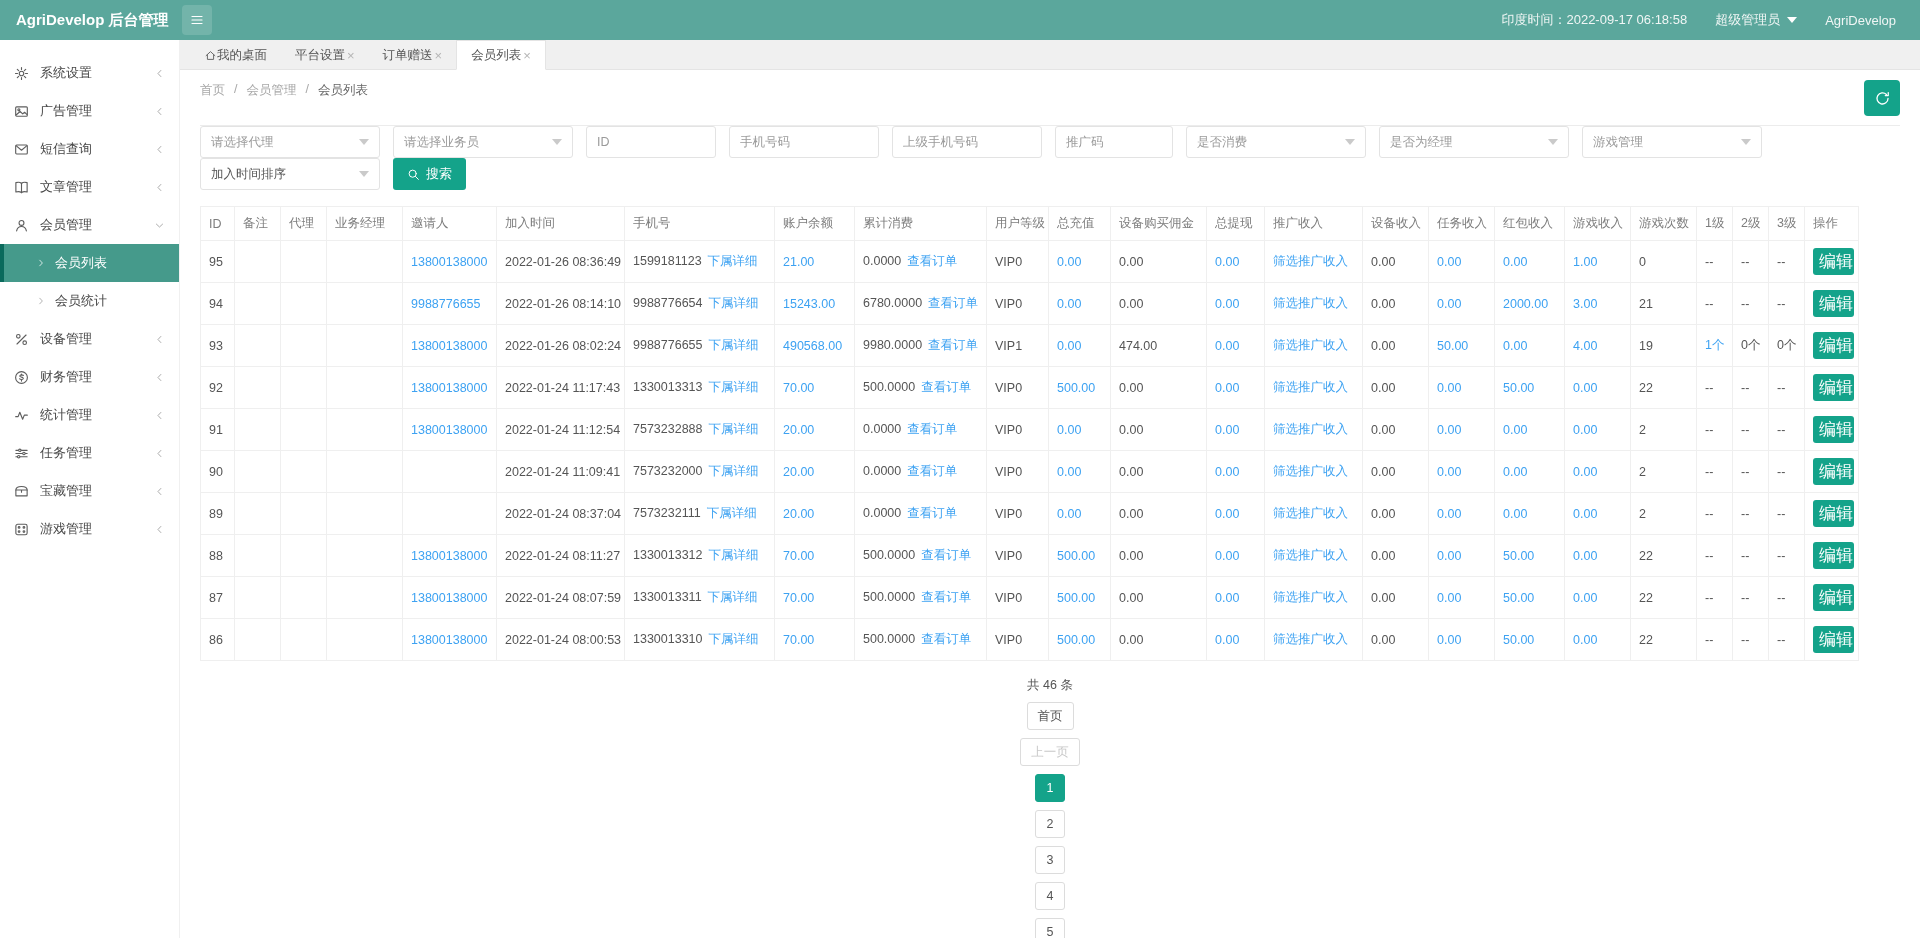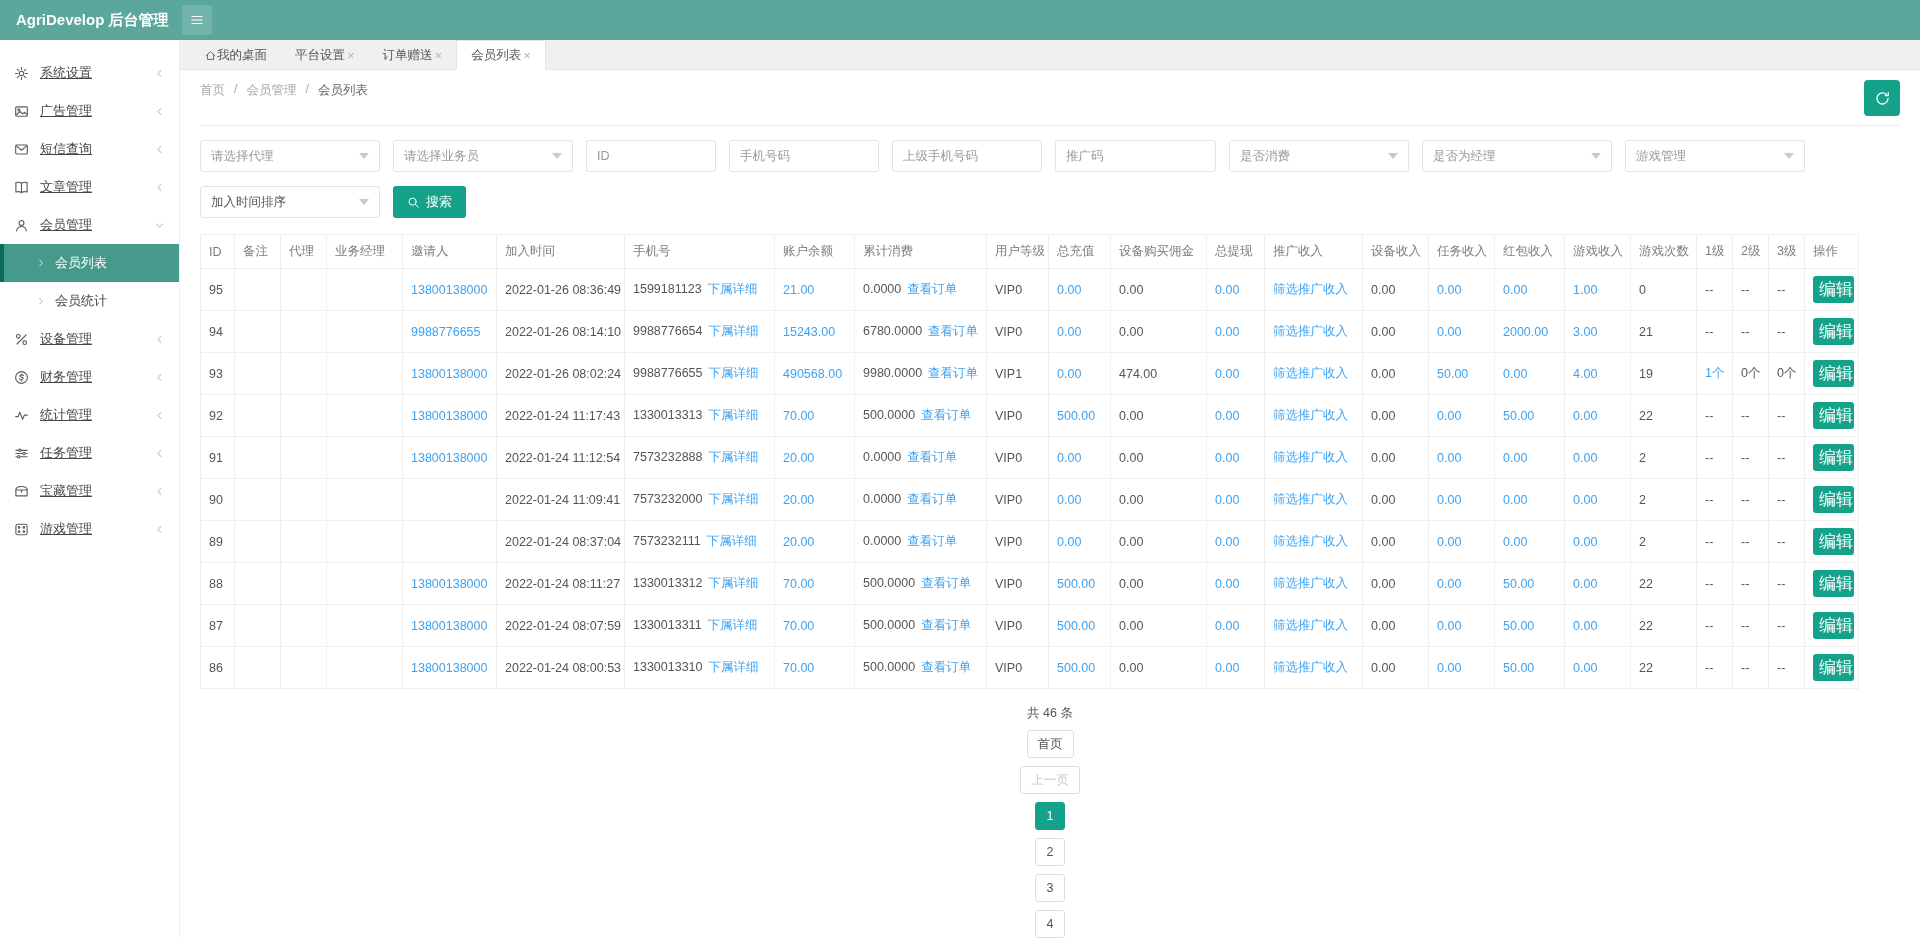--- a/index.html
+++ b/index.html
@@ -16,21 +16,21 @@
   .brand { width:172px; padding-left:16px; color:#fff; font-size:15px; font-weight:bold; white-space:nowrap; }
   .burger { width:30px; height:30px; margin-left:10px; border-radius:4px; background:rgba(255,255,255,.15);
             display:flex; align-items:center; justify-content:center; color:#fff; cursor:pointer; }
   .top-right { margin-left:auto; display:flex; align-items:center; gap:28px; padding-right:24px; color:#f0f6f5; font-size:13px; }
   .role { display:flex; align-items:center; gap:7px; cursor:pointer; }
   .caret { width:0; height:0; border-left:5px solid transparent; border-right:5px solid transparent; border-top:6px solid #fff; }
 
   
   .layout { display:flex; height:898px; }
   .sidebar { width:180px; border-right:1px solid #f0f0f0; padding-top:14px; flex:none; background:#fff; }
-  .s-item { height:38px; display:flex; align-items:center; padding:0 14px; font-size:13px; color:#474747; cursor:pointer;text-decoration:underline; }
+  .s-item { height:38px; display:flex; align-items:center; padding:0 14px; font-size:13px; color:#474747; cursor:pointer; }
   .s-item .ic { width:16px; margin-right:10px; color:#5d5d5d; display:flex; }
   .s-item .chev { margin-left:auto; color:#9a9a9a; display:flex; }
   .s-sub { height:38px; display:flex; align-items:center; padding-left:36px; font-size:13px; color:#474747; cursor:pointer; position:relative; }
   .s-sub .arr { margin-right:9px; color:#9a9a9a; display:flex; }
   .s-sub.active { background:#459a8b; color:#fff; }
   .s-sub.active .arr { color:#fff; }
   .s-sub.active::before { content:""; position:absolute; left:0; top:0; bottom:0; width:4px; background:#0a6a5c; }
 
   .main { flex:1; min-width:0; display:flex; flex-direction:column; background:#fff; }
 
@@ -43,21 +43,21 @@
 
   
   .crumbbar { margin:0 20px; height:56px; position:relative; border-bottom:1px solid #ececec; flex:none; }
   .breadcrumb { position:absolute; left:0; top:12px; font-size:12.5px; color:#a8a8a8; display:flex; gap:9px; }
   .breadcrumb .cur { color:#666; }
   .refresh { position:absolute; right:0; top:10px; width:36px; height:36px; border:none; border-radius:4px;
              background:#14a38a; color:#fff; display:flex; align-items:center; justify-content:center; cursor:pointer; }
 
   
   .content { padding:0 20px; }
-  .frow { display:flex; gap:13px; margin-top:14px; align-items:center; }
+  .frow { display:flex; gap:13px; align-items:center; }
   .fsel { height:32px; border:1px solid #e3e3e3; border-radius:3px; background:#fff; display:flex; align-items:center;
           justify-content:space-between; padding:0 10px; font-size:12.5px; color:#9a9a9a; cursor:pointer; flex:none; }
   .fsel.chosen { color:#555; }
   .scaret { width:0; height:0; border-left:5px solid transparent; border-right:5px solid transparent; border-top:6px solid #cacaca; }
   .finp { height:32px; border:1px solid #e3e3e3; border-radius:3px; padding:0 10px; font-size:12.5px; color:#555; outline:none; flex:none; }
   .finp::placeholder { color:#9a9a9a; }
   .btn-search { height:32px; padding:0 14px; background:#14a38a; color:#fff; border:none; border-radius:3px;
                 font-size:13px; display:flex; align-items:center; gap:6px; cursor:pointer; }
 
   
@@ -88,20 +88,28 @@
 <body>
 
 <div class="topbar">
   <div class="brand">AgriDevelop 后台管理</div>
   <div class="burger">
     <span id="burger-ic">
         <svg width="16" height="16" viewBox="0 0 16 16" fill="none" stroke="currentColor" stroke-width="1.2" stroke-linecap="round" stroke-linejoin="round">
           <path d="M3 4.5h10M3 8h10M3 11.5h10"></path>
         </svg>
       </span>
+  </div>
+  <div class="top-right">
+    <span>印度时间：2022-09-17 06:18:58</span>
+    <span class="role">
+      <span>超级管理员</span>
+      <span class="caret"></span>
+    </span>
+    <span>AgriDevelop</span>
   </div>
 </div>
 
 <div class="layout">
   <aside class="sidebar" id="sidebar">
       <div class="s-item">
         <span class="ic">
           <svg width="15" height="15" viewBox="0 0 16 16" fill="none" stroke="currentColor" stroke-width="1.2" stroke-linecap="round" stroke-linejoin="round">
             <circle cx="8" cy="8" r="2.4"></circle>
             <path d="M8 1.6v2.1M8 12.3v2.1M1.6 8h2.1M12.3 8h2.1M3.5 3.5l1.5 1.5M11 11l1.5 1.5M12.5 3.5L11 5M5 11l-1.5 1.5"></path>
@@ -326,21 +334,21 @@
             <span>请选择代理</span>
             <span class="scaret"></span>
           </div>
           <div class="fsel" style="width: 180px;">
             <span>请选择业务员</span>
             <span class="scaret"></span>
           </div>
           <input class="finp" placeholder="ID" style="width: 130px;">
           <input class="finp" placeholder="手机号码" style="width: 150px;">
           <input class="finp" placeholder="上级手机号码" style="width: 150px;">
-          <input class="finp" placeholder="推广码" style="width: 161px;">
+          <input class="finp" placeholder="推广码" style="width: 118px;">
           <div class="fsel" style="width: 180px;">
             <span>是否消费</span>
             <span class="scaret"></span>
           </div>
           <div class="fsel" style="width: 190px;">
             <span>是否为经理</span>
             <span class="scaret"></span>
           </div>
           <div class="fsel" style="width: 180px;">
             <span>游戏管理</span>

